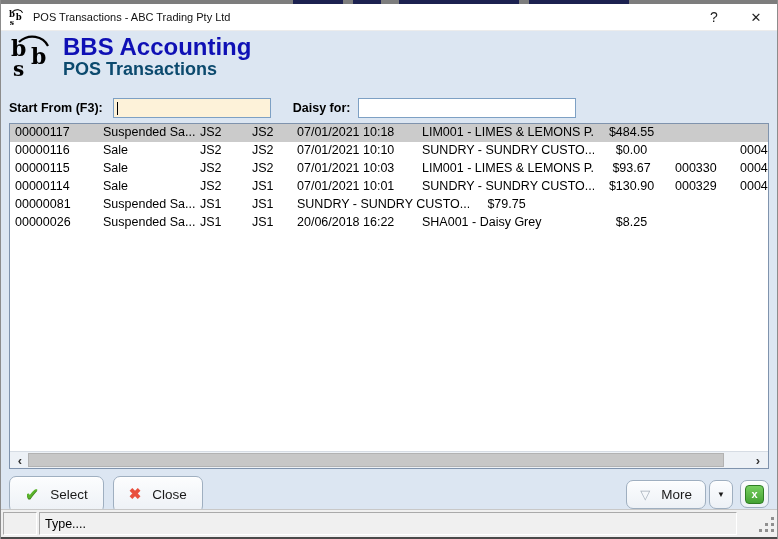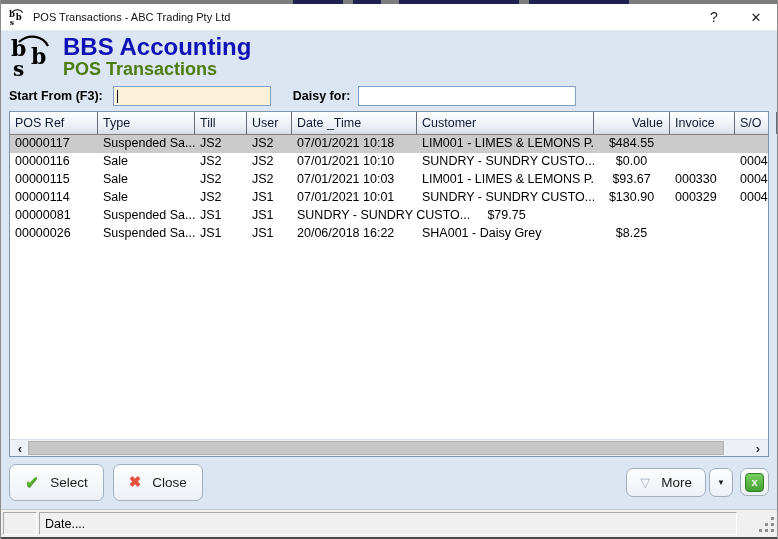--- a/index.html
+++ b/index.html
@@ -26,24 +26,24 @@
   .cap-btn{ width:42px; height:26px; display:flex; align-items:center; justify-content:center;
     font-size:14px; color:#222; cursor:default; }
   .cap-btn.close{ font-size:13px; }
 
   .dialog-body{ padding:2px 8px 0 8px; height:480px; }
 
   
   .brandrow{ display:flex; align-items:flex-start; height:48px; margin-top:1px; }
   .big-logo{ width:46px; height:46px; margin-right:8px; flex:0 0 auto; }
   .brand-name{ font-size:24px; font-weight:bold; color:#0f10b5; line-height:25px; letter-spacing:0; }
-  .brand-sub{ font-size:18px; font-weight:bold; color:#4d7c0f; line-height:20px; }
-
-  
-  .controls{ display:flex; align-items:center; height:24px; margin-top:2px; }
+  .brand-sub{ font-size:18px; font-weight:bold; color:#0c4a6e; line-height:20px; }
+
+  
+  .controls{ display:flex; align-items:center; height:24px; margin-top:14px; }
   .ctrl-label{ font-size:12.5px; font-weight:bold; color:#000; white-space:nowrap; }
   .tb{ height:20px; border:1px solid #7da0c4; background:#fff; font-size:12px;
        padding:0 4px; outline:none; font-family:"Liberation Sans",sans-serif; position:relative; }
   .tb-wrap{ position:relative; display:inline-block; }
   .tb.cream{ background:#fdf2d9; width:158px; margin-left:10px; }
   .caret{ position:absolute; left:14px; top:4px; width:1px; height:13px; background:#000; }
   .tb.search{ width:218px; margin-left:8px; }
   .spacer-controls{ width:22px; }
 
   
@@ -158,32 +158,20 @@
       <span class="tb-wrap">
         <input class="tb cream" value="" style="">
         <span class="caret"></span>
       </span>
       <span class="spacer-controls"></span>
       <span class="ctrl-label">Daisy for:</span>
       <input class="tb search" value="" style="">
     </div>
 
     <div class="grid">
-      <div class="grid-header">
-        <div class="hc c-pos">POS Ref</div>
-        <div class="hc c-type">Type</div>
-        <div class="hc c-till">Till</div>
-        <div class="hc c-user">User</div>
-        <div class="hc c-date">Date _Time</div>
-        <div class="hc c-cust">Customer</div>
-        <div class="hc c-val right">Value</div>
-        <div class="hc c-inv">Invoice</div>
-        <div class="hc c-so">S/O</div>
-        <div class="hc filler"></div>
-      </div>
 
       <div class="grid-body" id="grid-body">
           <div class="grow selected">
     <div class="gc c-pos">00000117</div>
     <div class="gc c-type">Suspended Sa...</div>
     <div class="gc c-till">JS2</div>
     <div class="gc c-user">JS2</div>
     <div class="gc c-date">07/01/2021 10:18</div>
     <div class="gc c-cust">LIM001 - LIMES &amp; LEMONS P...</div>
     <div class="gc c-val right">$484.55</div>
@@ -272,19 +260,19 @@
       </div>
       <div class="btn excel">
         <span class="excel-glyph">x</span>
       </div>
     </div>
 
   </div>
 
   <div class="statusbar">
     <div class="sb-cell sb-small"></div>
-    <div class="sb-cell sb-main">Date....</div>
+    <div class="sb-cell sb-main">Type....</div>
     <div class="grip">
         <span></span>
       </div>
   </div>
 
 </div>
 
 </body></html>

